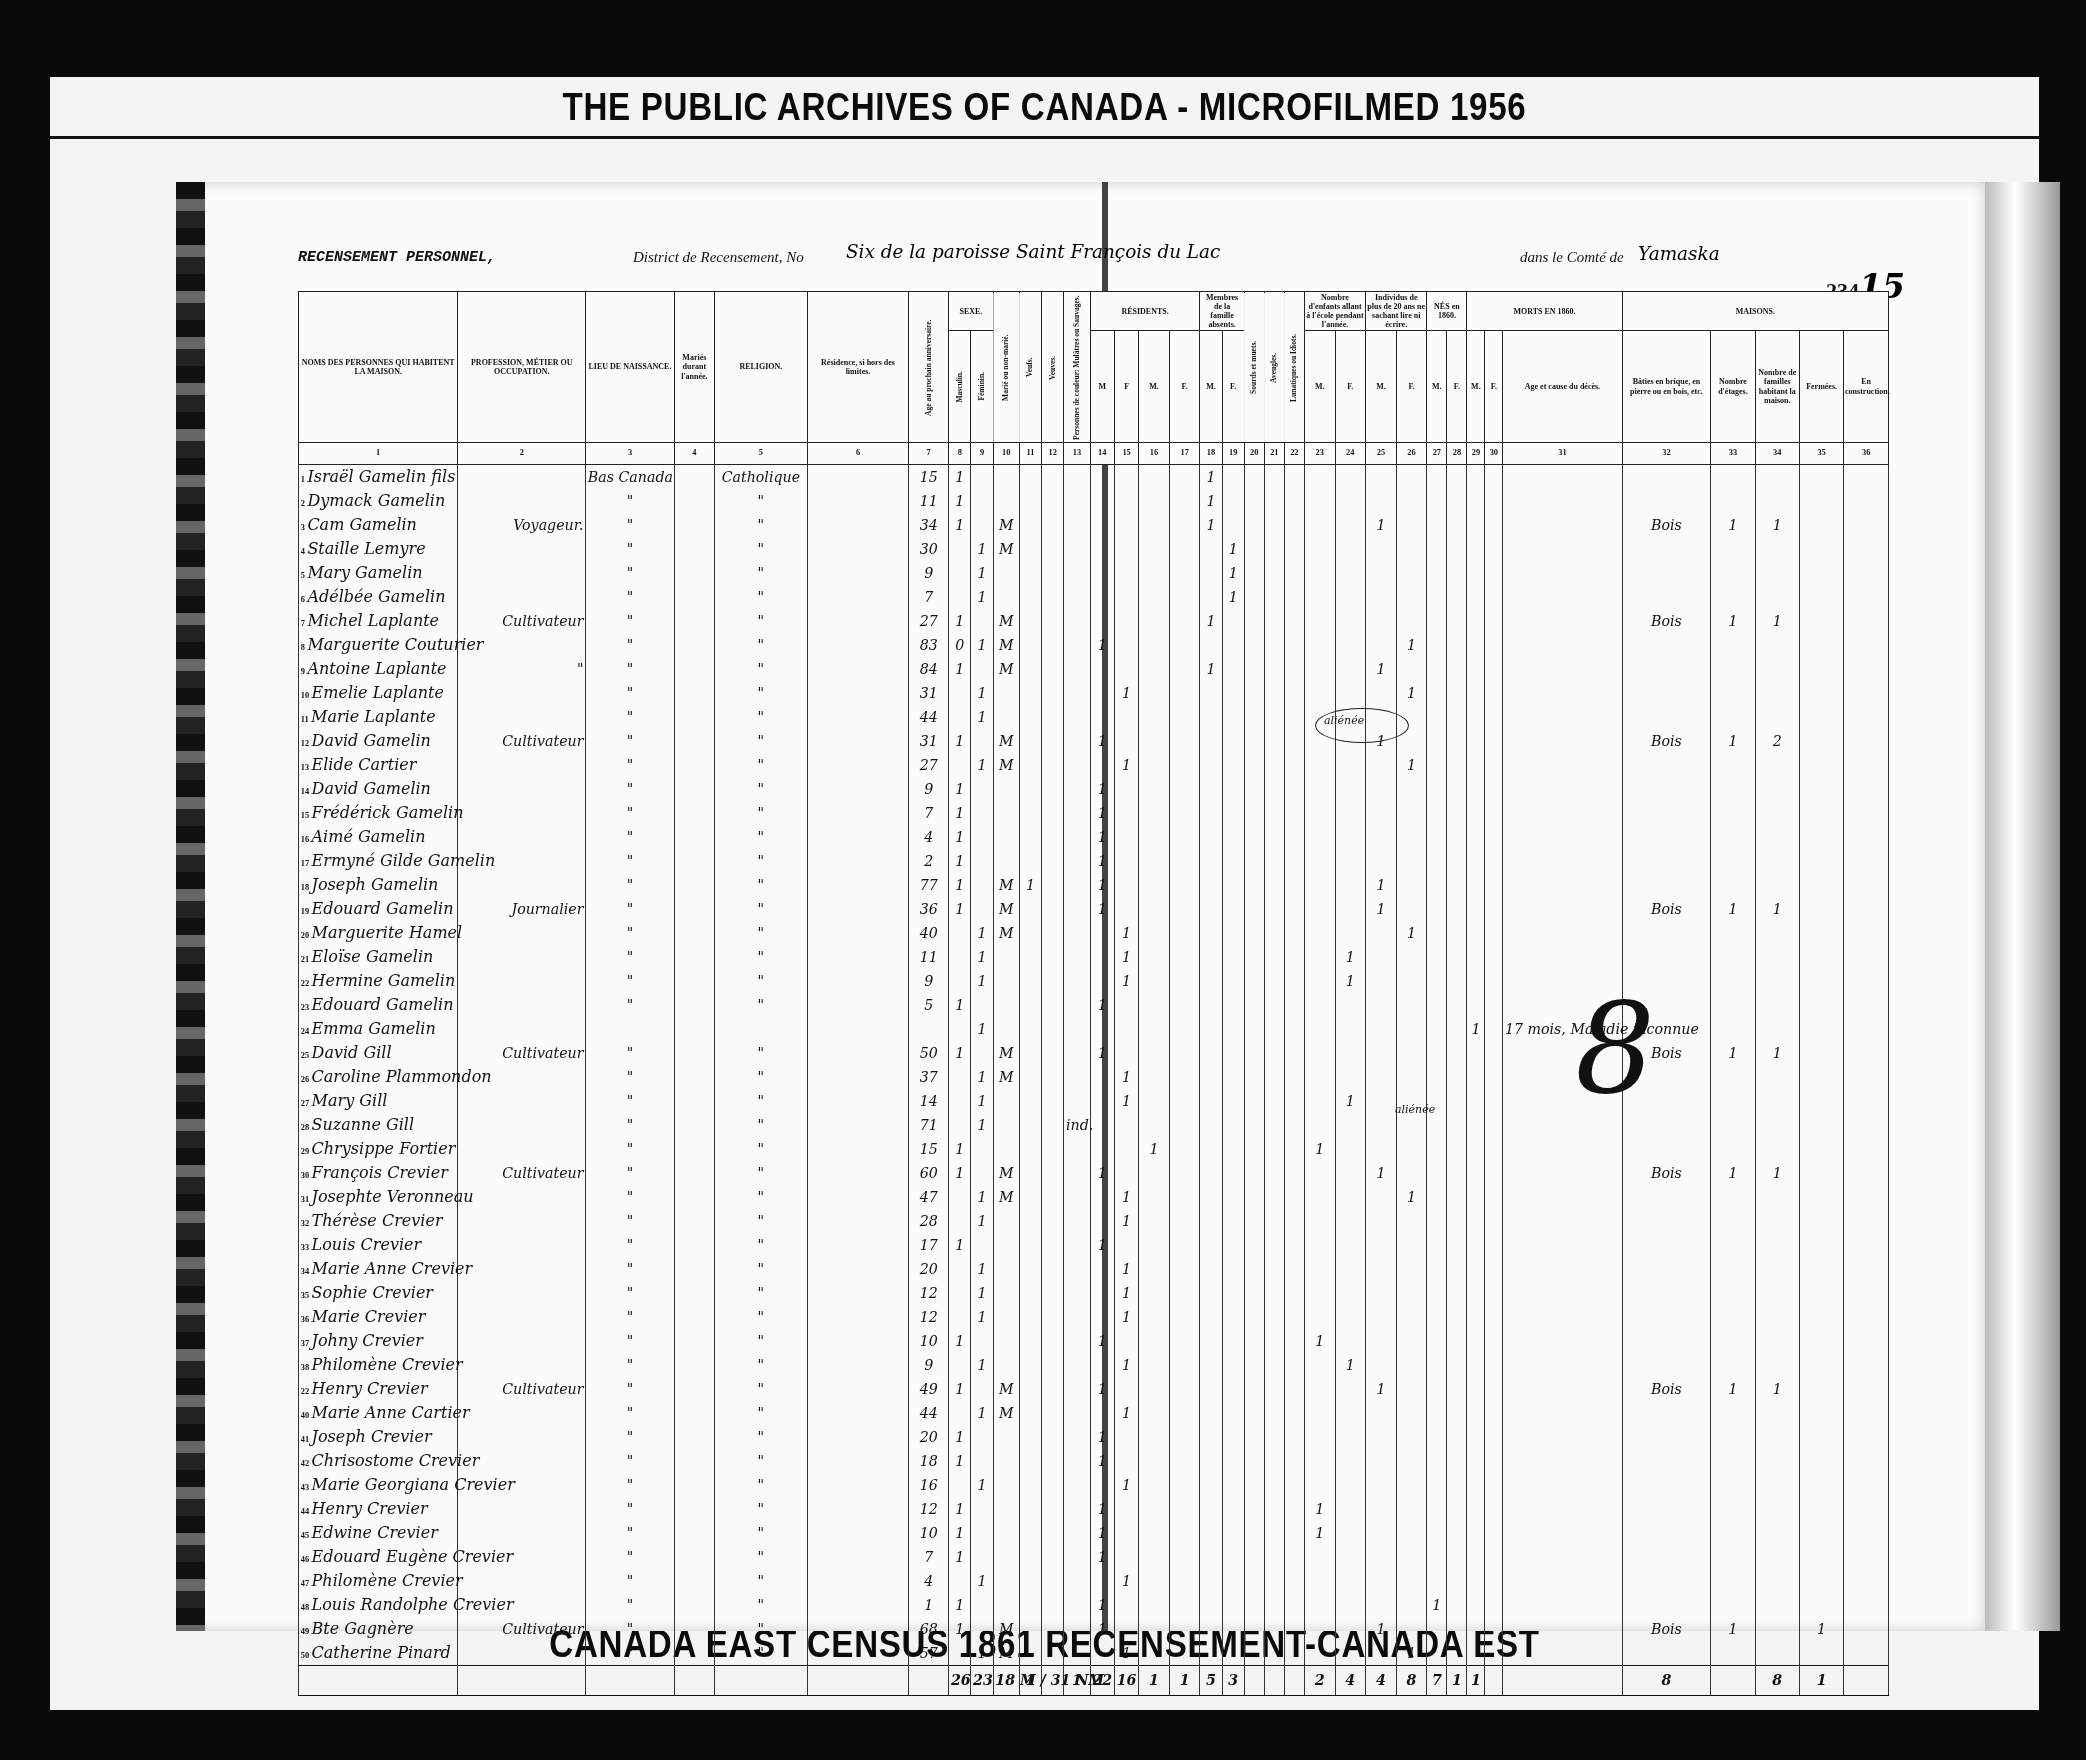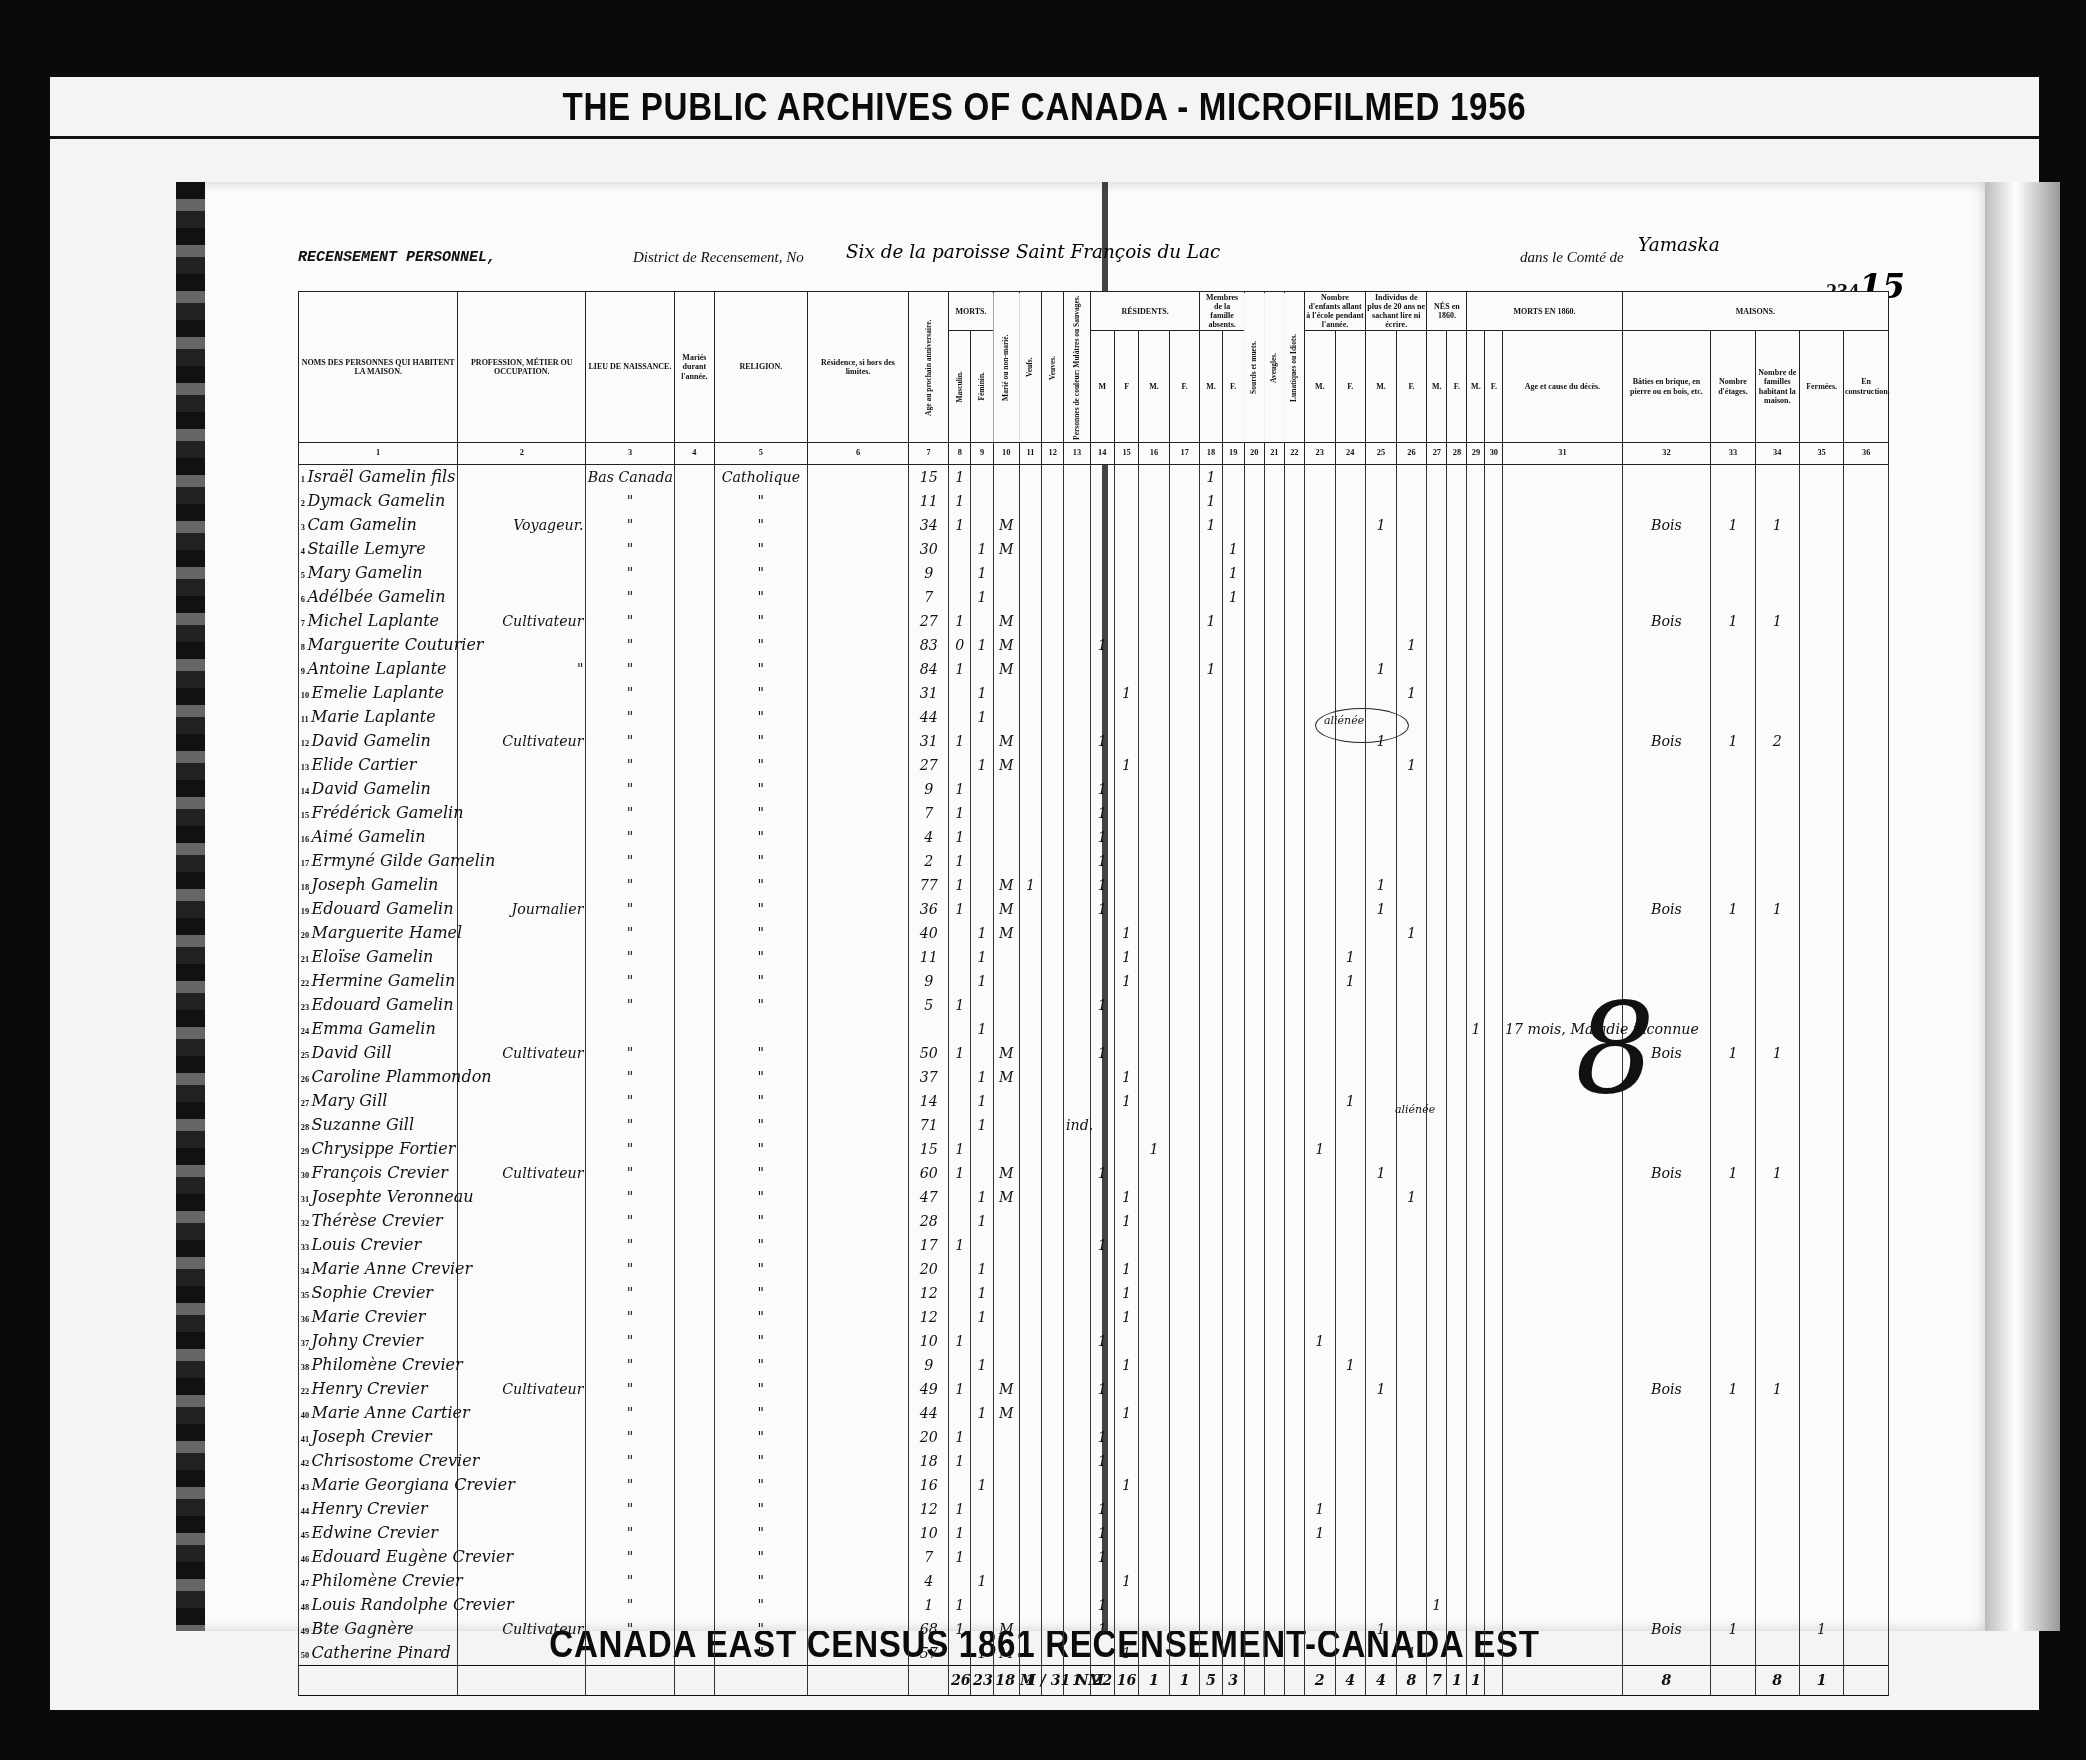--- a/index.html
+++ b/index.html
@@ -38,21 +38,21 @@
 
   <div class="page">
     <div class="leftfray"></div>
     <div class="spine"></div>
     <div class="rightedge"></div>
 
     <div class="hdr" style="left:105px;font-weight:bold;font-family:Liberation Mono, monospace;">RECENSEMENT PERSONNEL,</div>
     <div class="hdr" style="left:440px;">District de Recensement, No</div>
     <div class="hdr hand" style="left:653px;top:59px;">Six de la paroisse Saint François du Lac</div>
     <div class="hdr" style="left:1327px;">dans le Comté de</div>
-    <div class="hdr hand" style="left:1445px;top:52px;">Yamaska</div>
+    <div class="hdr hand" style="left:1445px;top:61px;">Yamaska</div>
     <div class="pageno"><span>234</span><span class="hand" style="font-size:33px;">15</span></div>
 
     <table class="census">
       <colgroup>
         <col style="width:151px">
           <col style="width:121px">
           <col style="width:84px">
           <col style="width:38px">
           <col style="width:88px">
           <col style="width:96px">
@@ -89,21 +89,21 @@
       </colgroup>
       <thead>
         <tr>
           <th rowspan="2">NOMS DES PERSONNES QUI HABITENT LA MAISON.</th>
           <th rowspan="2">PROFESSION, MÉTIER OU OCCUPATION.</th>
           <th rowspan="2">LIEU DE NAISSANCE.</th>
           <th rowspan="2">Mariés durant l'année.</th>
           <th rowspan="2">RELIGION.</th>
           <th rowspan="2">Résidence, si hors des limites.</th>
           <th rowspan="2" class="v">Age au prochain anniversaire.</th>
-          <th colspan="2">MORTS.</th>
+          <th colspan="2">SEXE.</th>
           <th rowspan="2" class="v">Marié ou non-marié.</th>
           <th rowspan="2" class="v">Veufs.</th>
           <th rowspan="2" class="v">Veuves.</th>
           <th rowspan="2" class="v">Personnes de couleur: Mulâtres ou Sauvages.</th>
           <th colspan="4">RÉSIDENTS.</th>
           <th colspan="2">Membres de la famille absents.</th>
           <th rowspan="2" class="v">Sourds et muets.</th>
           <th rowspan="2" class="v">Aveugles.</th>
           <th rowspan="2" class="v">Lunatiques ou Idiots.</th>
           <th colspan="2">Nombre d'enfants allant à l'école pendant l'année.</th>

